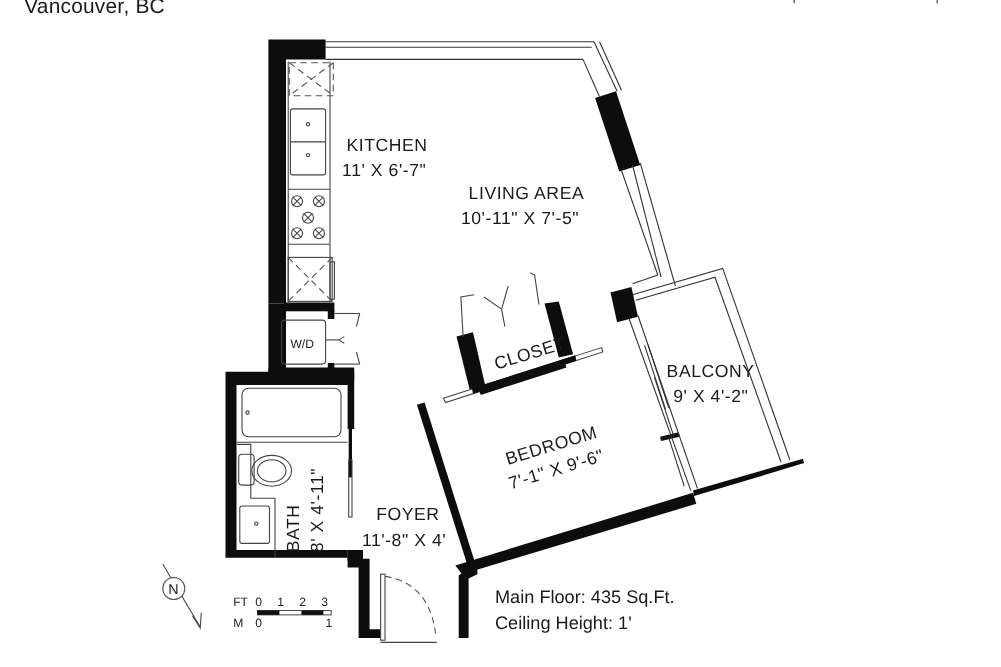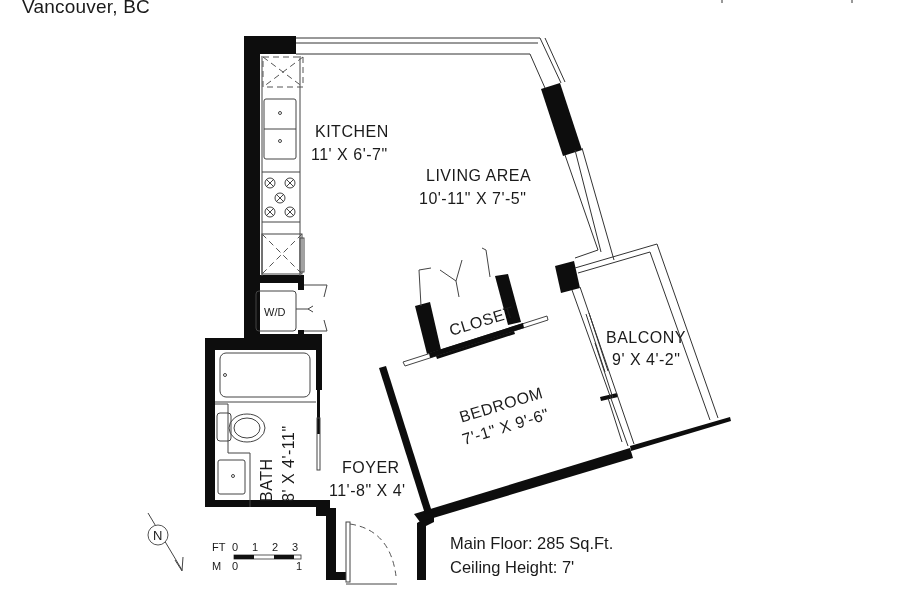--- a/index.html
+++ b/index.html
@@ -221,15 +221,15 @@
     <text class="lbl small" x="212" y="570">M</text>
     <text class="lbl small" x="232" y="570">0</text>
     <text class="lbl small" x="296" y="570">1</text>
   </g>
 
   <line x1="722" y1="0" x2="722" y2="3" stroke="#333" stroke-width="1"></line>
   <line x1="852" y1="0" x2="852" y2="3" stroke="#333" stroke-width="1"></line>
 </svg>
 
 <div class="info">
-  <div>Main Floor: 285 Sq.Ft.</div>
-  <div>Ceiling Height: 7'</div>
+  <div>Main Floor: 435 Sq.Ft.</div>
+  <div>Ceiling Height: 1'</div>
 </div>
 
 </body></html>

